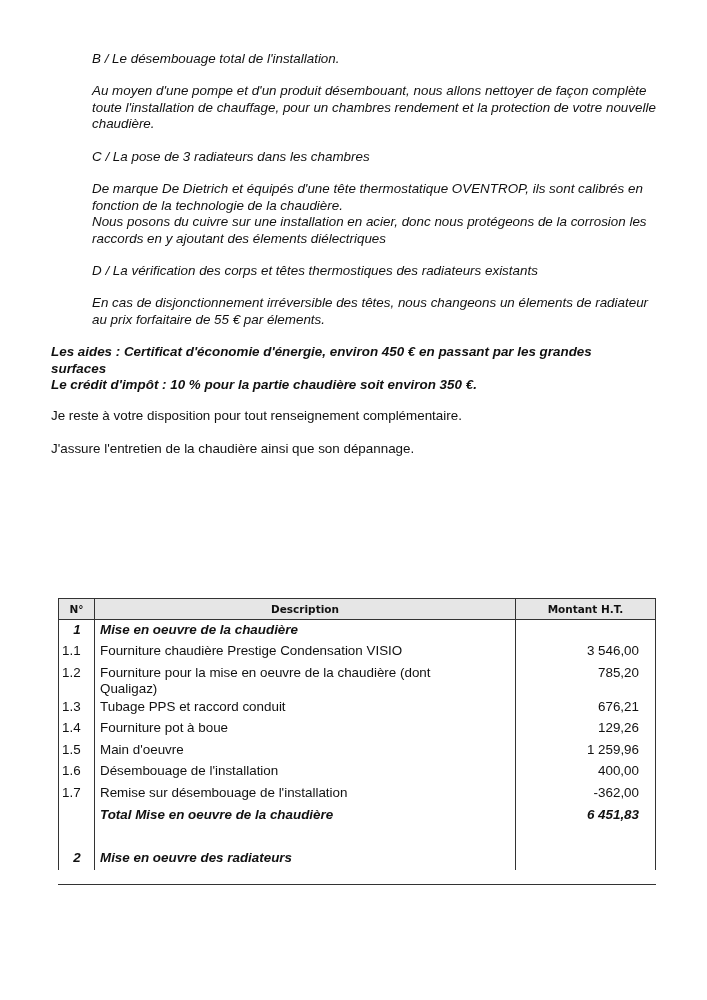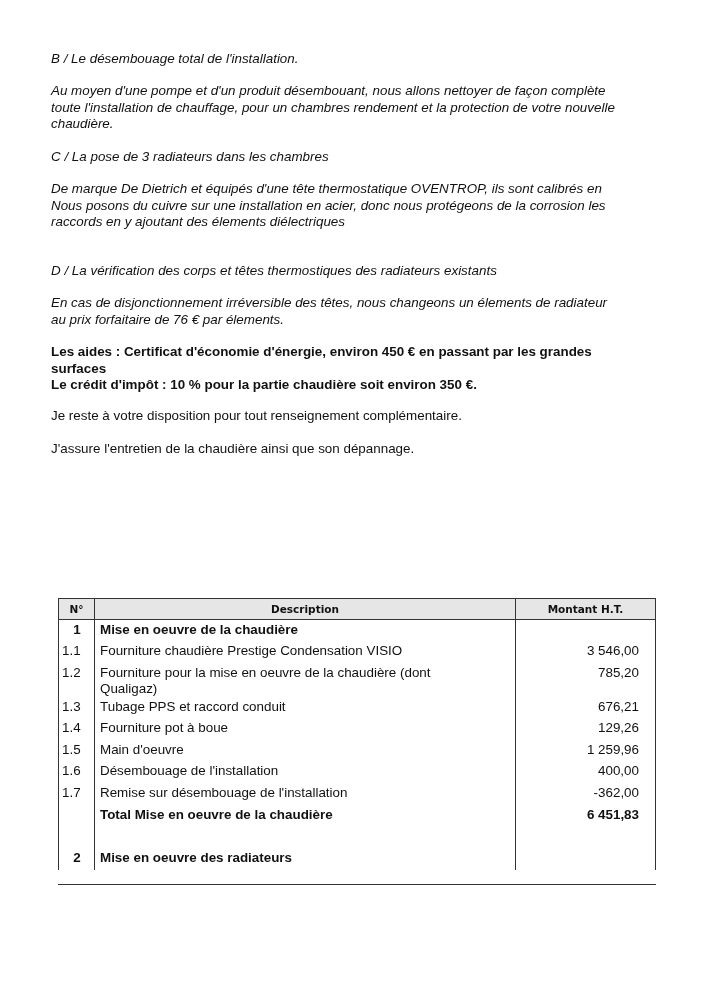--- a/index.html
+++ b/index.html
@@ -1,22 +1,22 @@
 <!DOCTYPE html>
 <html><head>
 <meta charset="utf-8">
 <style>
   html, body { margin: 0; padding: 0; background: #ffffff; }
   body {
     width: 707px; height: 1000px; position: relative; overflow: hidden;
     font-family: "Liberation Sans", sans-serif; color: #111111; font-size: 13.4px;
   }
   .para { position: absolute; left: 51px; width: 610px; line-height: 16.5px; margin: 0; }
-  .it { font-style: italic; }
-  .bit { font-weight: bold; }
+  .it { font-style: italic; margin-left: 41px; }
+  .bit { font-style: italic; font-weight: bold; }
   .line { display: block; white-space: nowrap; }
 
   #tbl {
     position: absolute; left: 58px; top: 598px; width: 598px;
     border-collapse: collapse; table-layout: fixed; font-size: 13.4px;
   }
   #tbl th {
     background: #e6e6e6; font-family: "DejaVu Sans", sans-serif; font-weight: bold;
     font-size: 10.5px; height: 20px; padding: 0; border: 1px solid #333;
     text-align: center; color: #111;
@@ -45,30 +45,31 @@
   <span class="line">Au moyen d'une pompe et d'un produit désembouant, nous allons nettoyer de façon complète</span>
   <span class="line">toute l'installation de chauffage, pour un chambres rendement et  la protection de votre nouvelle</span>
   <span class="line">chaudière.</span>
 </p>
 
 <p class="para it" style="top:149px">
   <span class="line">C / La pose de 3 radiateurs dans les chambres</span>
 </p>
 <p class="para it" style="top:181px">
   <span class="line">De marque De Dietrich et équipés d'une tête thermostatique OVENTROP, ils sont calibrés en</span>
+  <span class="line">fonction de la technologie de la chaudière.</span>
   <span class="line">Nous posons du cuivre sur une installation en acier, donc nous protégeons de la corrosion les</span>
   <span class="line">raccords en y ajoutant des élements diélectriques</span>
 </p>
 
 <p class="para it" style="top:263px">
   <span class="line">D / La vérification des corps et têtes thermostiques des radiateurs existants</span>
 </p>
 <p class="para it" style="top:295px">
   <span class="line">En cas de disjonctionnement irréversible des têtes, nous changeons un élements de radiateur</span>
-  <span class="line">au prix forfaitaire de 76 € par élements.</span>
+  <span class="line">au prix forfaitaire de 55 € par élements.</span>
 </p>
 
 <p class="para bit" style="top:344px">
   <span class="line">Les aides : Certificat d'économie d'énergie, environ 450 € en passant par les grandes</span>
   <span class="line">surfaces</span>
   <span class="line">Le crédit d'impôt : 10 % pour la partie chaudière soit environ 350 €.</span>
 </p>
 
 <p class="para" style="top:408px">
   <span class="line">Je reste à votre disposition pour tout renseignement complémentaire.</span>

